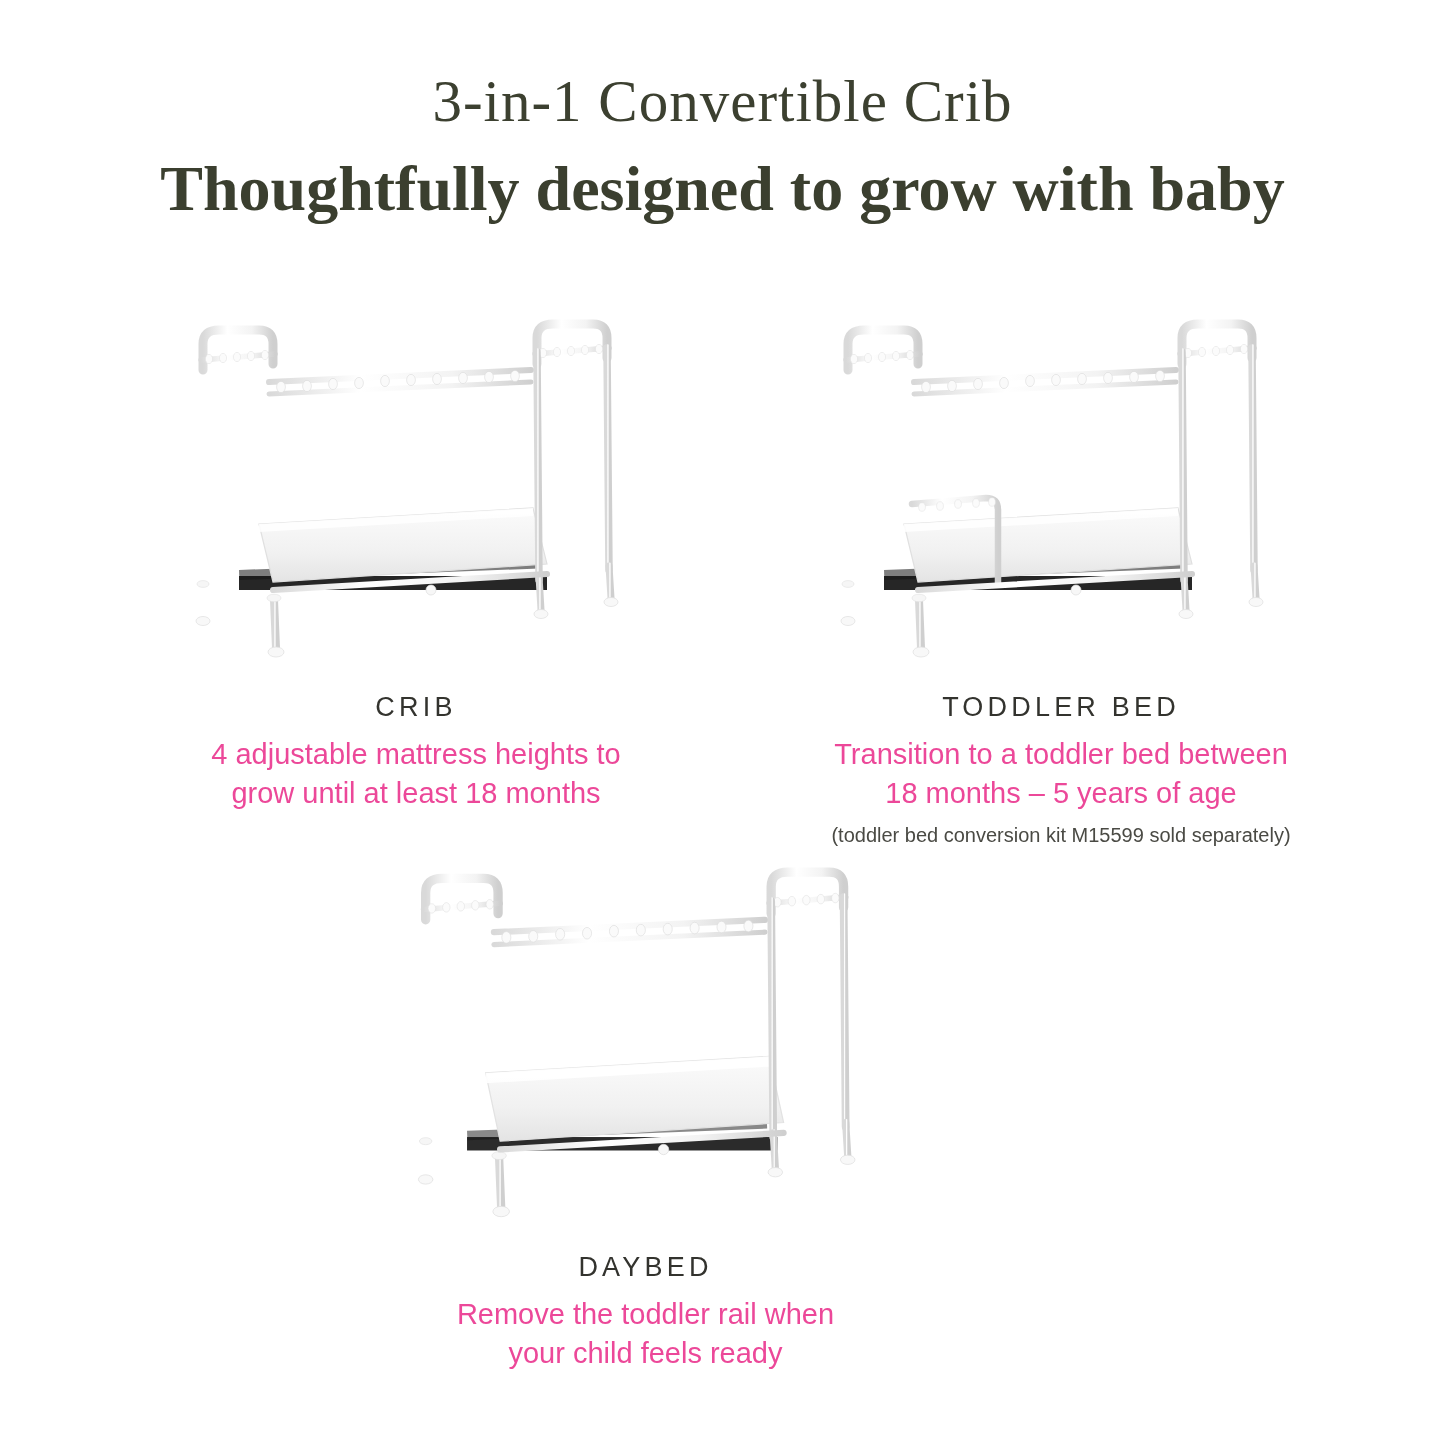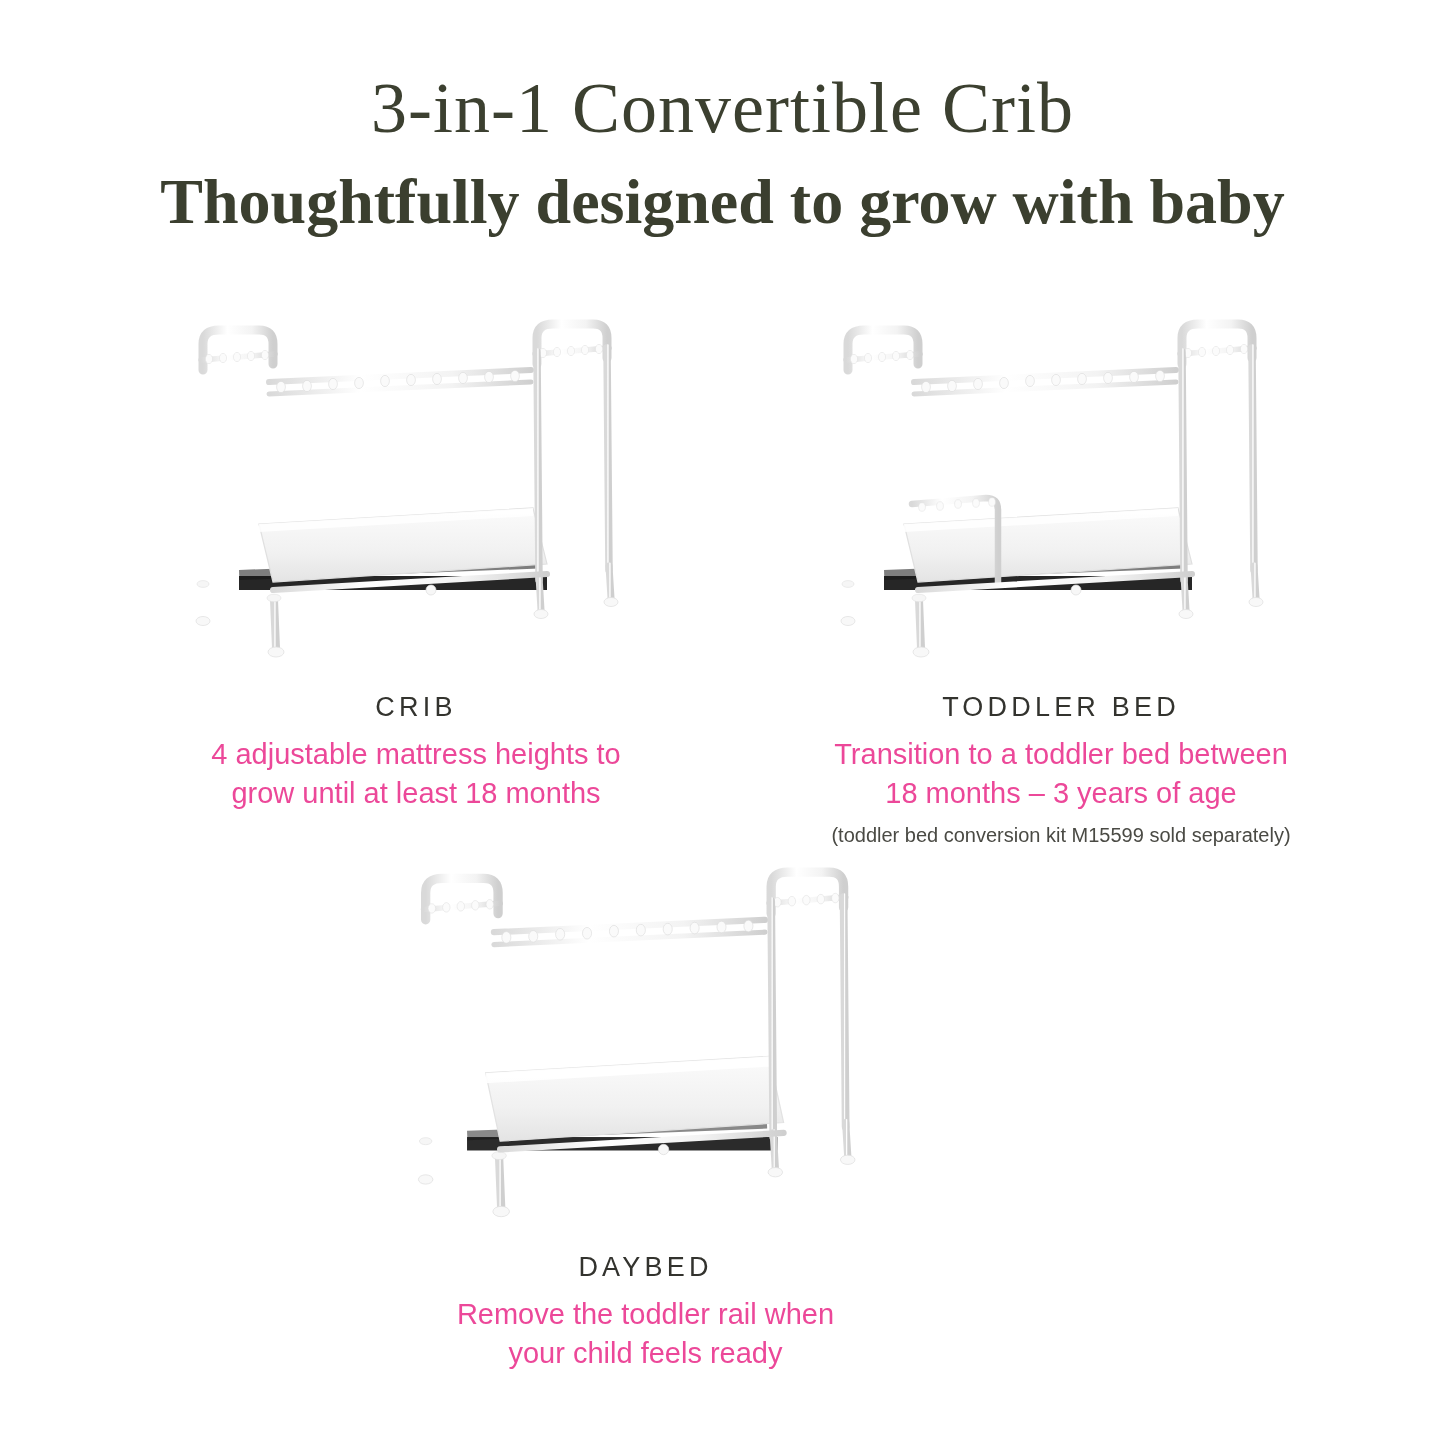--- a/index.html
+++ b/index.html
@@ -23,21 +23,21 @@
     background: #ffffff;
   }
 
   
   .header {
     text-align: center;
     padding-top: 72px;
   }
   .title {
     font-family: "Liberation Serif", "DejaVu Serif", serif;
-    font-size: 72px;
+    font-size: 59px;
     line-height: 1.0;
     font-weight: 400;
     color: #3c4030;
     letter-spacing: 1px;
     margin: 0;
   }
   .subtitle {
     font-family: "Liberation Serif", "DejaVu Serif", serif;
     font-size: 64px;
     line-height: 1.0;
@@ -406,21 +406,21 @@
             <ellipse cx="430" cy="284" rx="7" ry="4.5" fill="#f8f8f8" stroke="#dedede" stroke-width="0.7"></ellipse>
           </g>
 
           <path d="M92,272 L366,256" stroke="url(#rodA2)" stroke-width="6" fill="none" stroke-linecap="round"></path>
           <circle cx="250" cy="272" r="5" fill="#f7f7f7" stroke="#dcdcdc" stroke-width="0.7"></circle>
         </svg>
       </div>
       <div class="cap-head">TODDLER BED</div>
       <div class="cap-body">
         <div>Transition to a toddler bed between</div>
-        <div>18 months – 3 years of age</div>
+        <div>18 months – 5 years of age</div>
       </div>
       <div class="cap-fine">(toddler bed conversion kit M15599 sold separately)</div>
     </div>
   </div>
 
   <div class="row-bottom">
     <div class="panel panel-wide">
       <div class="panel-art">
         <svg viewBox="0 0 470 348" xmlns="http://www.w3.org/2000/svg">
           <defs>

